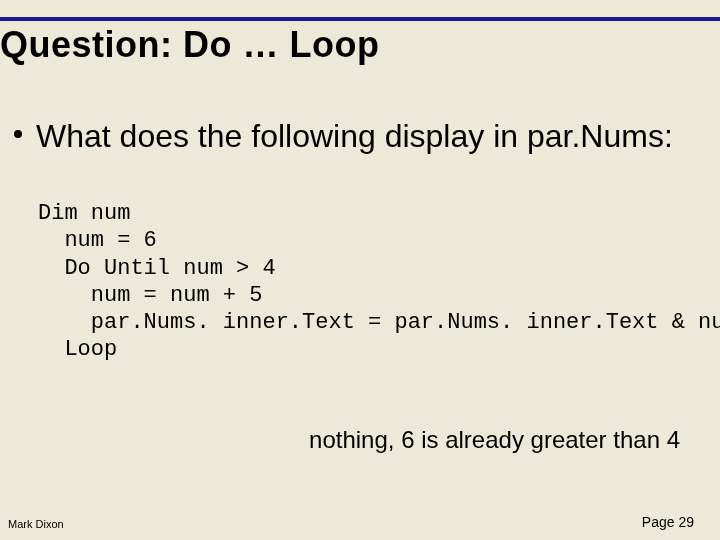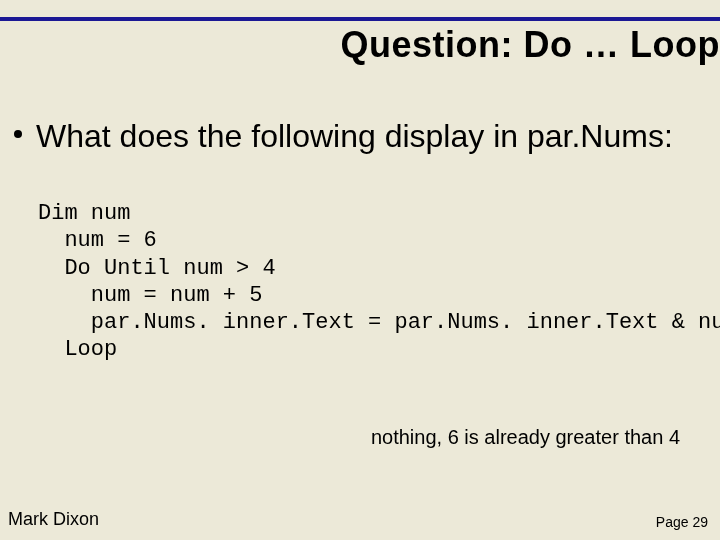--- a/index.html
+++ b/index.html
@@ -19,21 +19,21 @@
     right: 0;
     top: 17px;
     height: 4px;
     background: #1b1894;
   }
   .title {
     position: absolute;
     top: 24px;
     left: 0;
     right: 0;
-    text-align: right;
+    text-align: left;
     font-size: 36px;
     font-weight: bold;
     letter-spacing: 0.5px;
   }
   .bullet-row {
     position: absolute;
     top: 86px;
     left: 14px;
     right: 20px;
     margin-top: 31px;
@@ -60,31 +60,31 @@
     font-size: 22px;
     line-height: 1.24;
     white-space: pre;
   }
   .answer {
     position: absolute;
     top: 426px;
     left: 8px;
     right: 40px;
     text-align: right;
-    font-size: 20px;
+    font-size: 24px;
   }
   .footer-left {
     position: absolute;
     left: 8px;
     bottom: 10px;
-    font-size: 18px;
+    font-size: 11px;
   }
   .footer-right {
     position: absolute;
-    right: 12px;
+    right: 26px;
     bottom: 10px;
     font-size: 14px;
   }
 </style>
 </head>
 <body>
 
 <div class="rule"></div>
 
 <div class="title">Question: Do … Loop</div>

